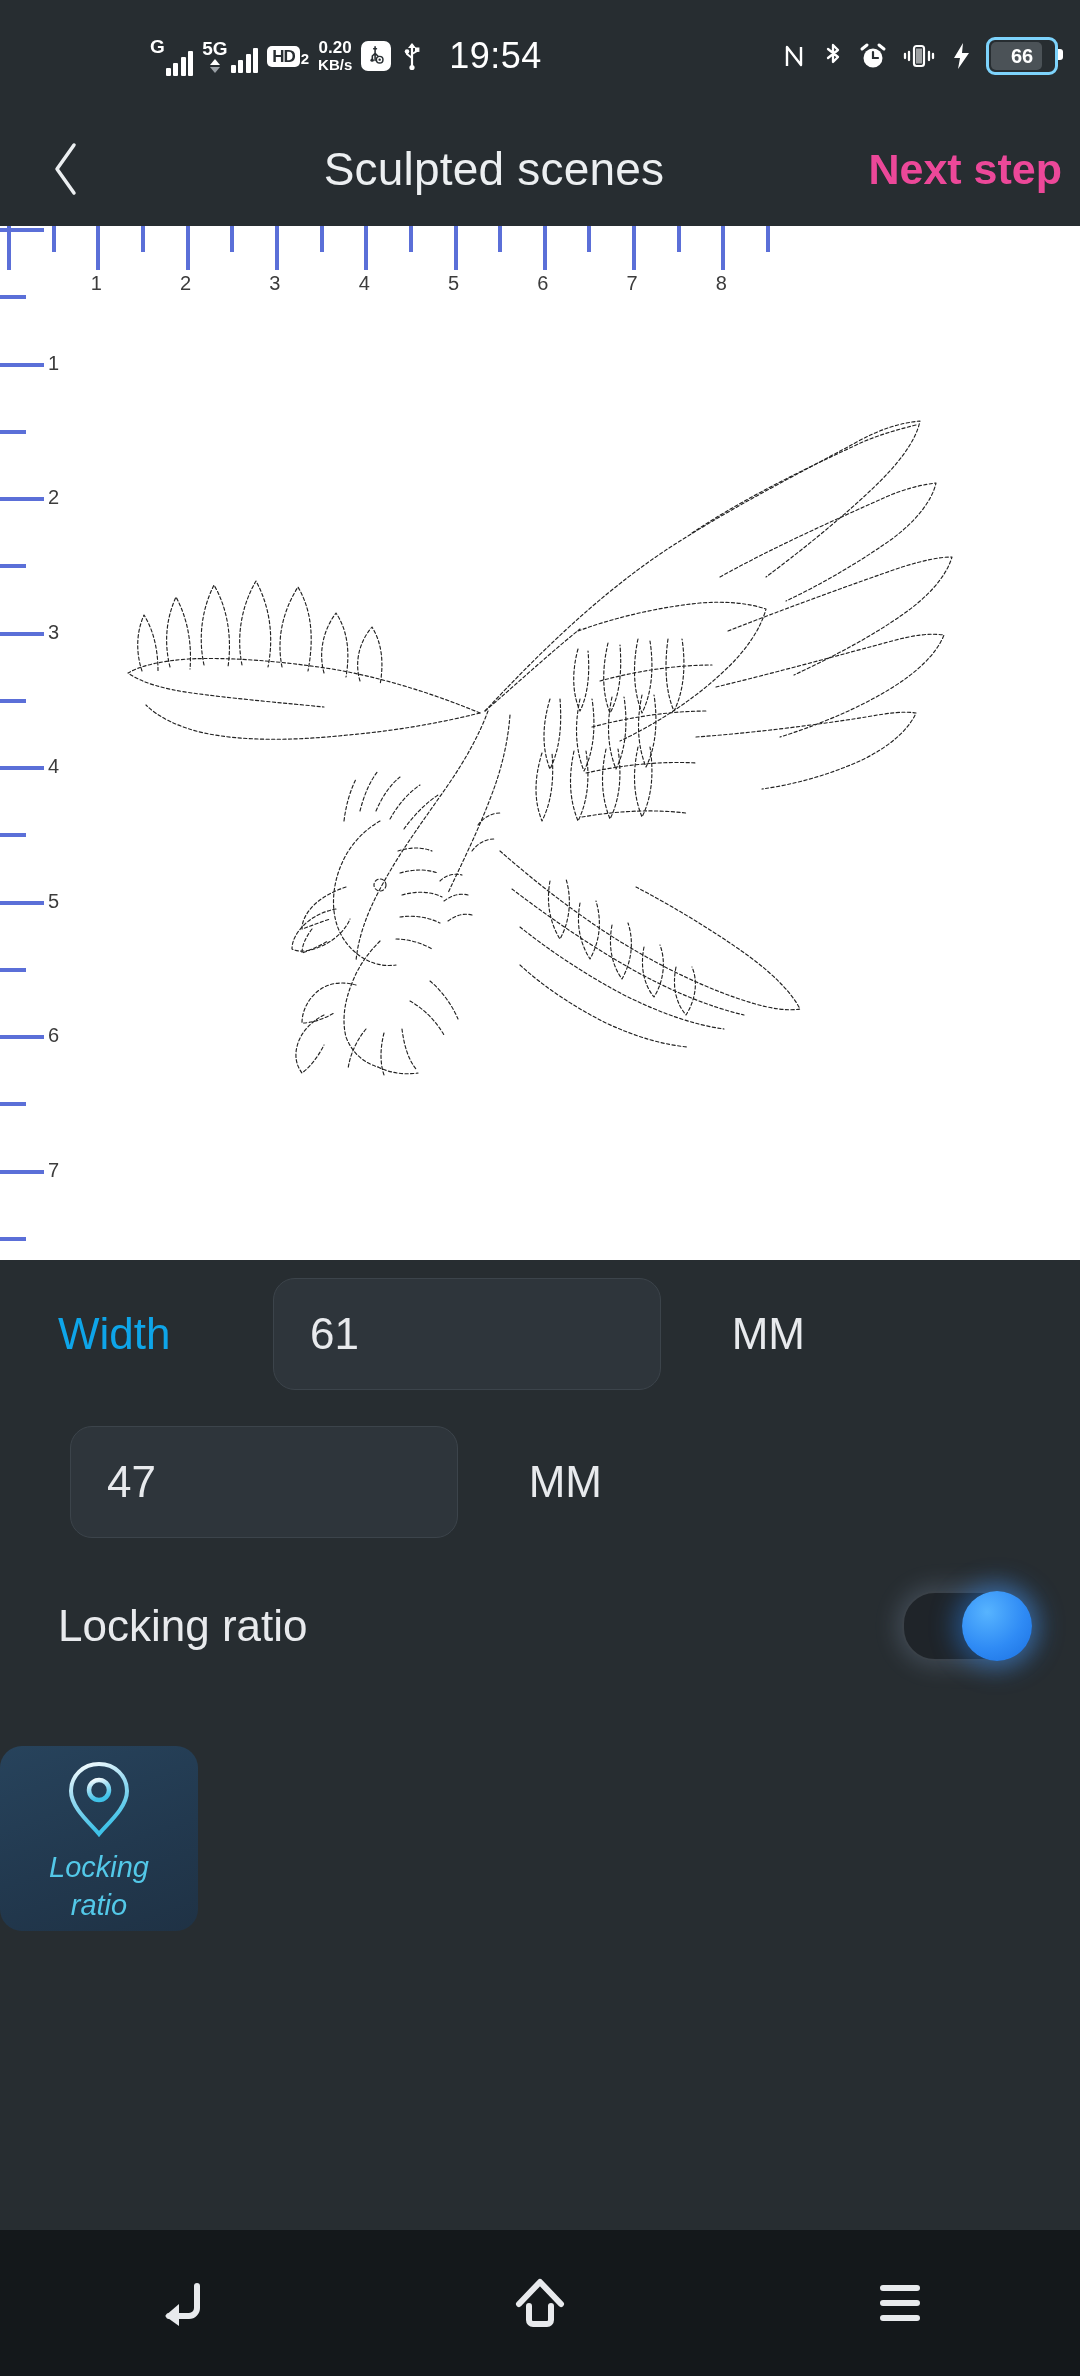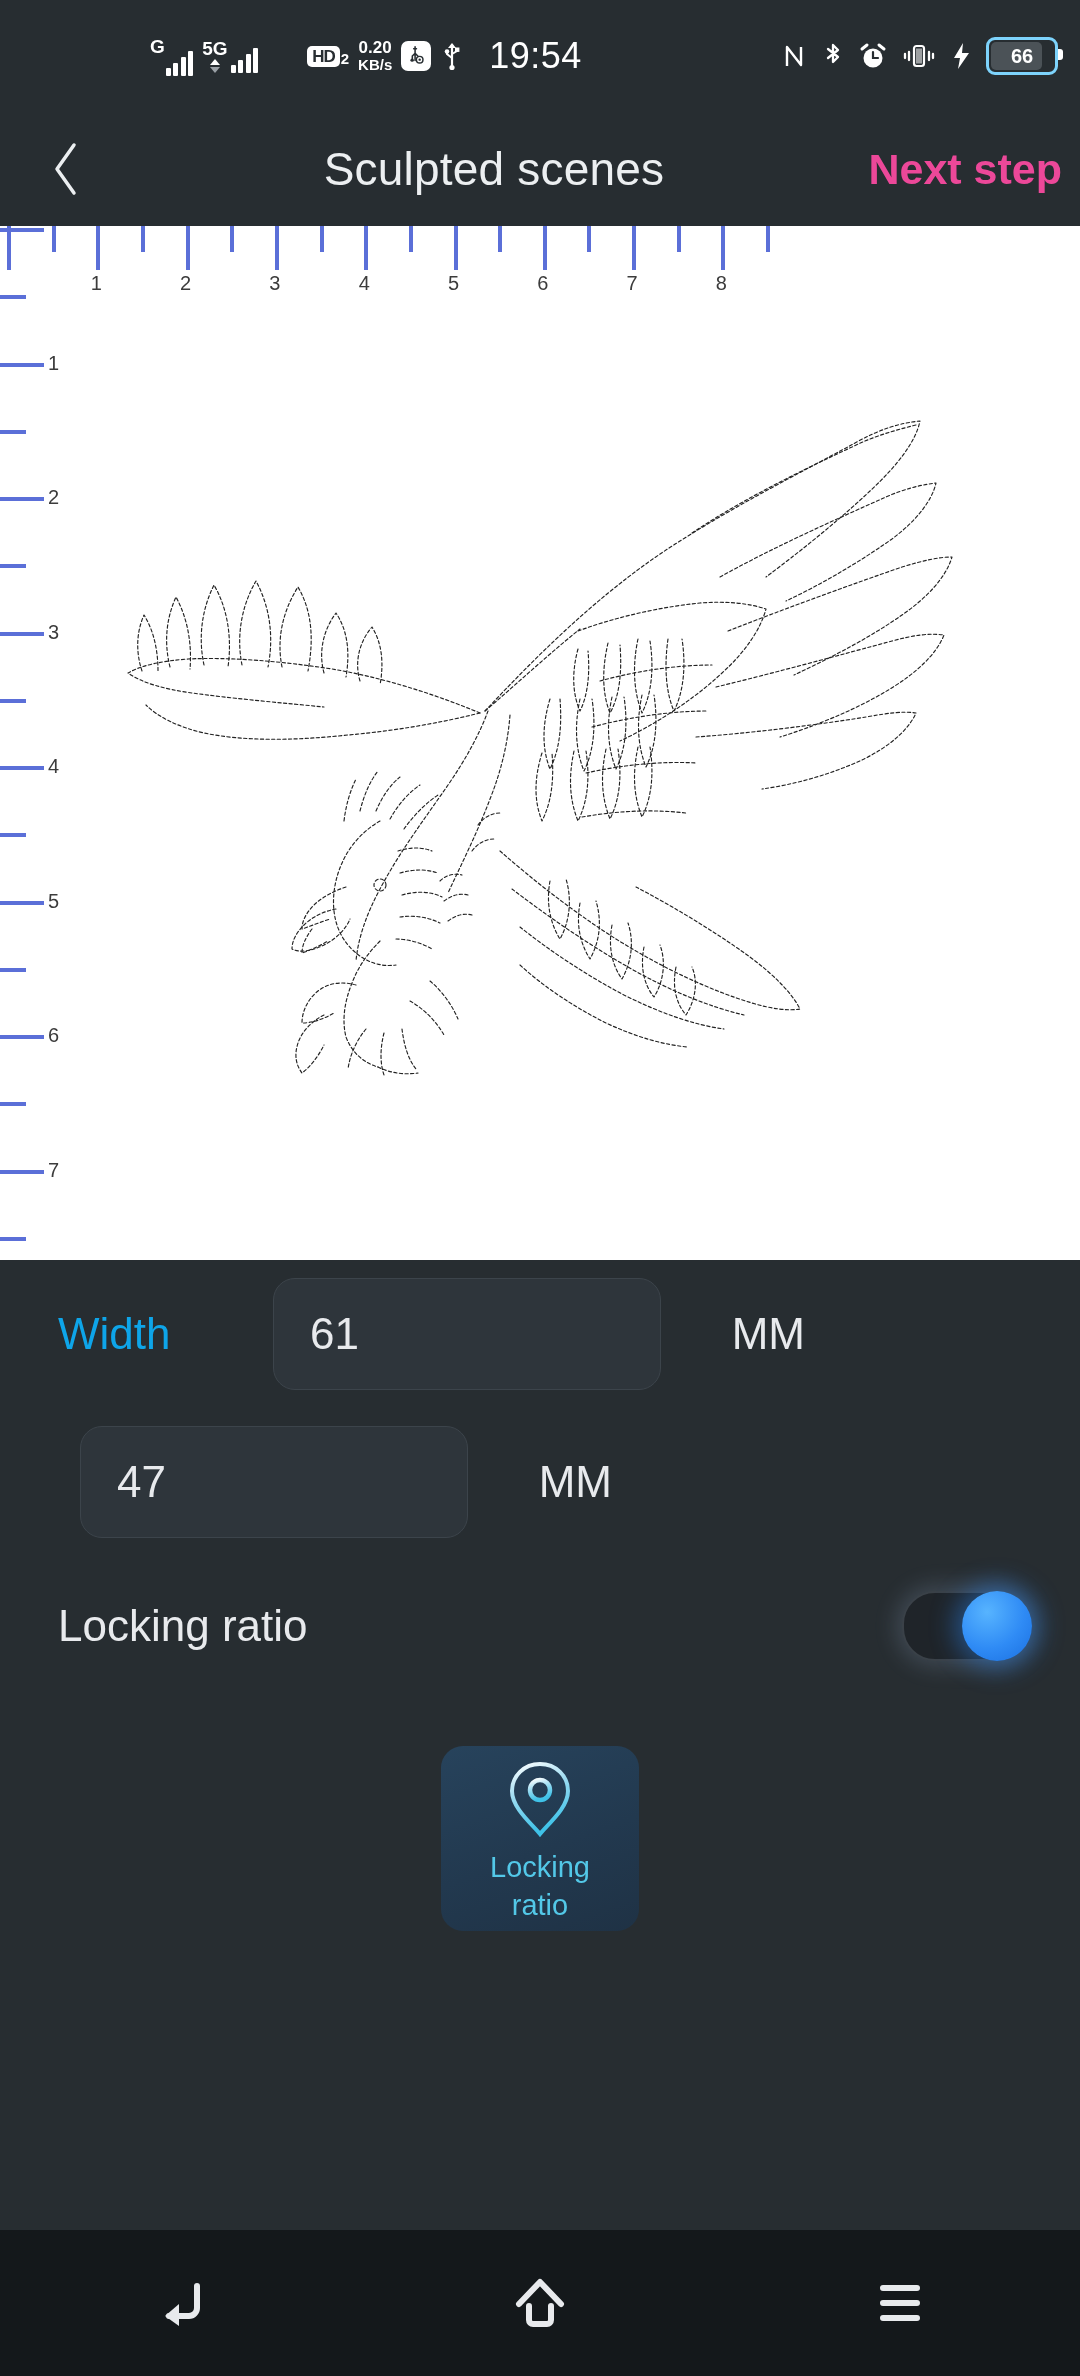--- a/index.html
+++ b/index.html
@@ -31,21 +31,21 @@
   .bars i:nth-child(4){height:25px;}
   .arrows{display:flex;flex-direction:column;align-items:center;justify-content:flex-end;height:27px;margin-right:1px;}
   .arrows span{display:block;width:0;height:0;border-left:5px solid transparent;border-right:5px solid transparent;}
   .arrow-up{border-bottom:6px solid #fff;margin-bottom:2px;}
   .arrow-dn{border-top:6px solid #9aa0a6;}
   .hd-badge{
     background:#fff;color:#272d31;font-weight:bold;font-size:17px;
     border-radius:5px;padding:2px 5px;line-height:1;letter-spacing:-1px;
     display:flex;align-items:center;
   }
-  .hd-wrap{display:flex;align-items:flex-end;margin-left:40px;}
+  .hd-wrap{display:flex;align-items:flex-end;}
   .hd-sub{color:#fff;font-size:15px;font-weight:bold;margin-left:1px;}
   .netspeed{display:flex;flex-direction:column;align-items:center;line-height:1.05;color:#fff;font-size:17px;font-weight:bold;}
   .netspeed .u{font-size:15px;}
   .sqicon{
     width:30px;height:30px;background:#fff;border-radius:7px;
     display:flex;align-items:center;justify-content:center;
   }
   .clock{color:#fff;font-size:36px;line-height:1;letter-spacing:0.5px;margin-left:16px;font-weight:400;}
   .batt{
     width:66px;height:32px;border:3px solid #7dd3fc;border-radius:9px;
@@ -90,36 +90,36 @@
   }
   .field-row{display:flex;align-items:center;height:148px;padding-left:58px;padding-right:30px;}
   .field-label{color:#0ea5e9;font-size:44px;font-weight:400;width:215px;flex:none;}
   .field-box{
     flex:1;height:112px;background:#2e353b;border:1px solid #3c444b;border-radius:22px;
     display:flex;align-items:center;padding:0 36px;box-sizing:border-box;margin-right:26px;cursor:text;
   }
   .field-value{color:#e8eaed;font-size:44px;font-weight:400;text-align:right;}
   .field-unit{color:#e8eaed;font-size:44px;width:118px;text-align:right;flex:none;}
   .row-w .field-box{margin-left:0;max-width:388px;}
-  .row-h .field-box{margin-left:22px;max-width:388px;}
+  .row-h .field-box{margin-left:12px;max-width:388px;}
 
   .lock-row{display:flex;align-items:center;height:140px;padding-left:58px;padding-right:52px;}
   .lock-label{color:#e8eaed;font-size:44px;flex:1;}
   .toggle{
     position:relative;width:122px;height:66px;border-radius:33px;background:#1f2429;
     border:2px solid #3a4148;box-shadow:0 0 22px 6px rgba(160,185,220,.20);cursor:pointer;flex:none;
   }
   .toggle-thumb{
     position:absolute;right:-6px;top:50%;transform:translateY(-50%);
     width:70px;height:70px;border-radius:50%;
     background:radial-gradient(circle at 36% 30%, #57b4ff 0%, #2f8bf5 55%, #1a6fe0 100%);
     box-shadow:0 0 26px 7px rgba(45,140,250,.45);
   }
 
-  .hint-wrap{display:flex;justify-content:center;margin-top:50px;}
+  .hint-wrap{display:flex;margin-top:50px;font-style:italic;}
   .hint-card{
     width:198px;height:185px;border-radius:22px;
     background:linear-gradient(160deg,#27435c 0%,#22394f 55%,#1f3245 100%);
     display:flex;flex-direction:column;align-items:center;justify-content:center;gap:6px;
   }
   .hint-text{color:#53c8e8;font-size:29px;line-height:1.08;text-align:center;}
 
   
   .navbar{
     position:absolute;left:0;bottom:0;width:1080px;height:146px;background:#14181b;

